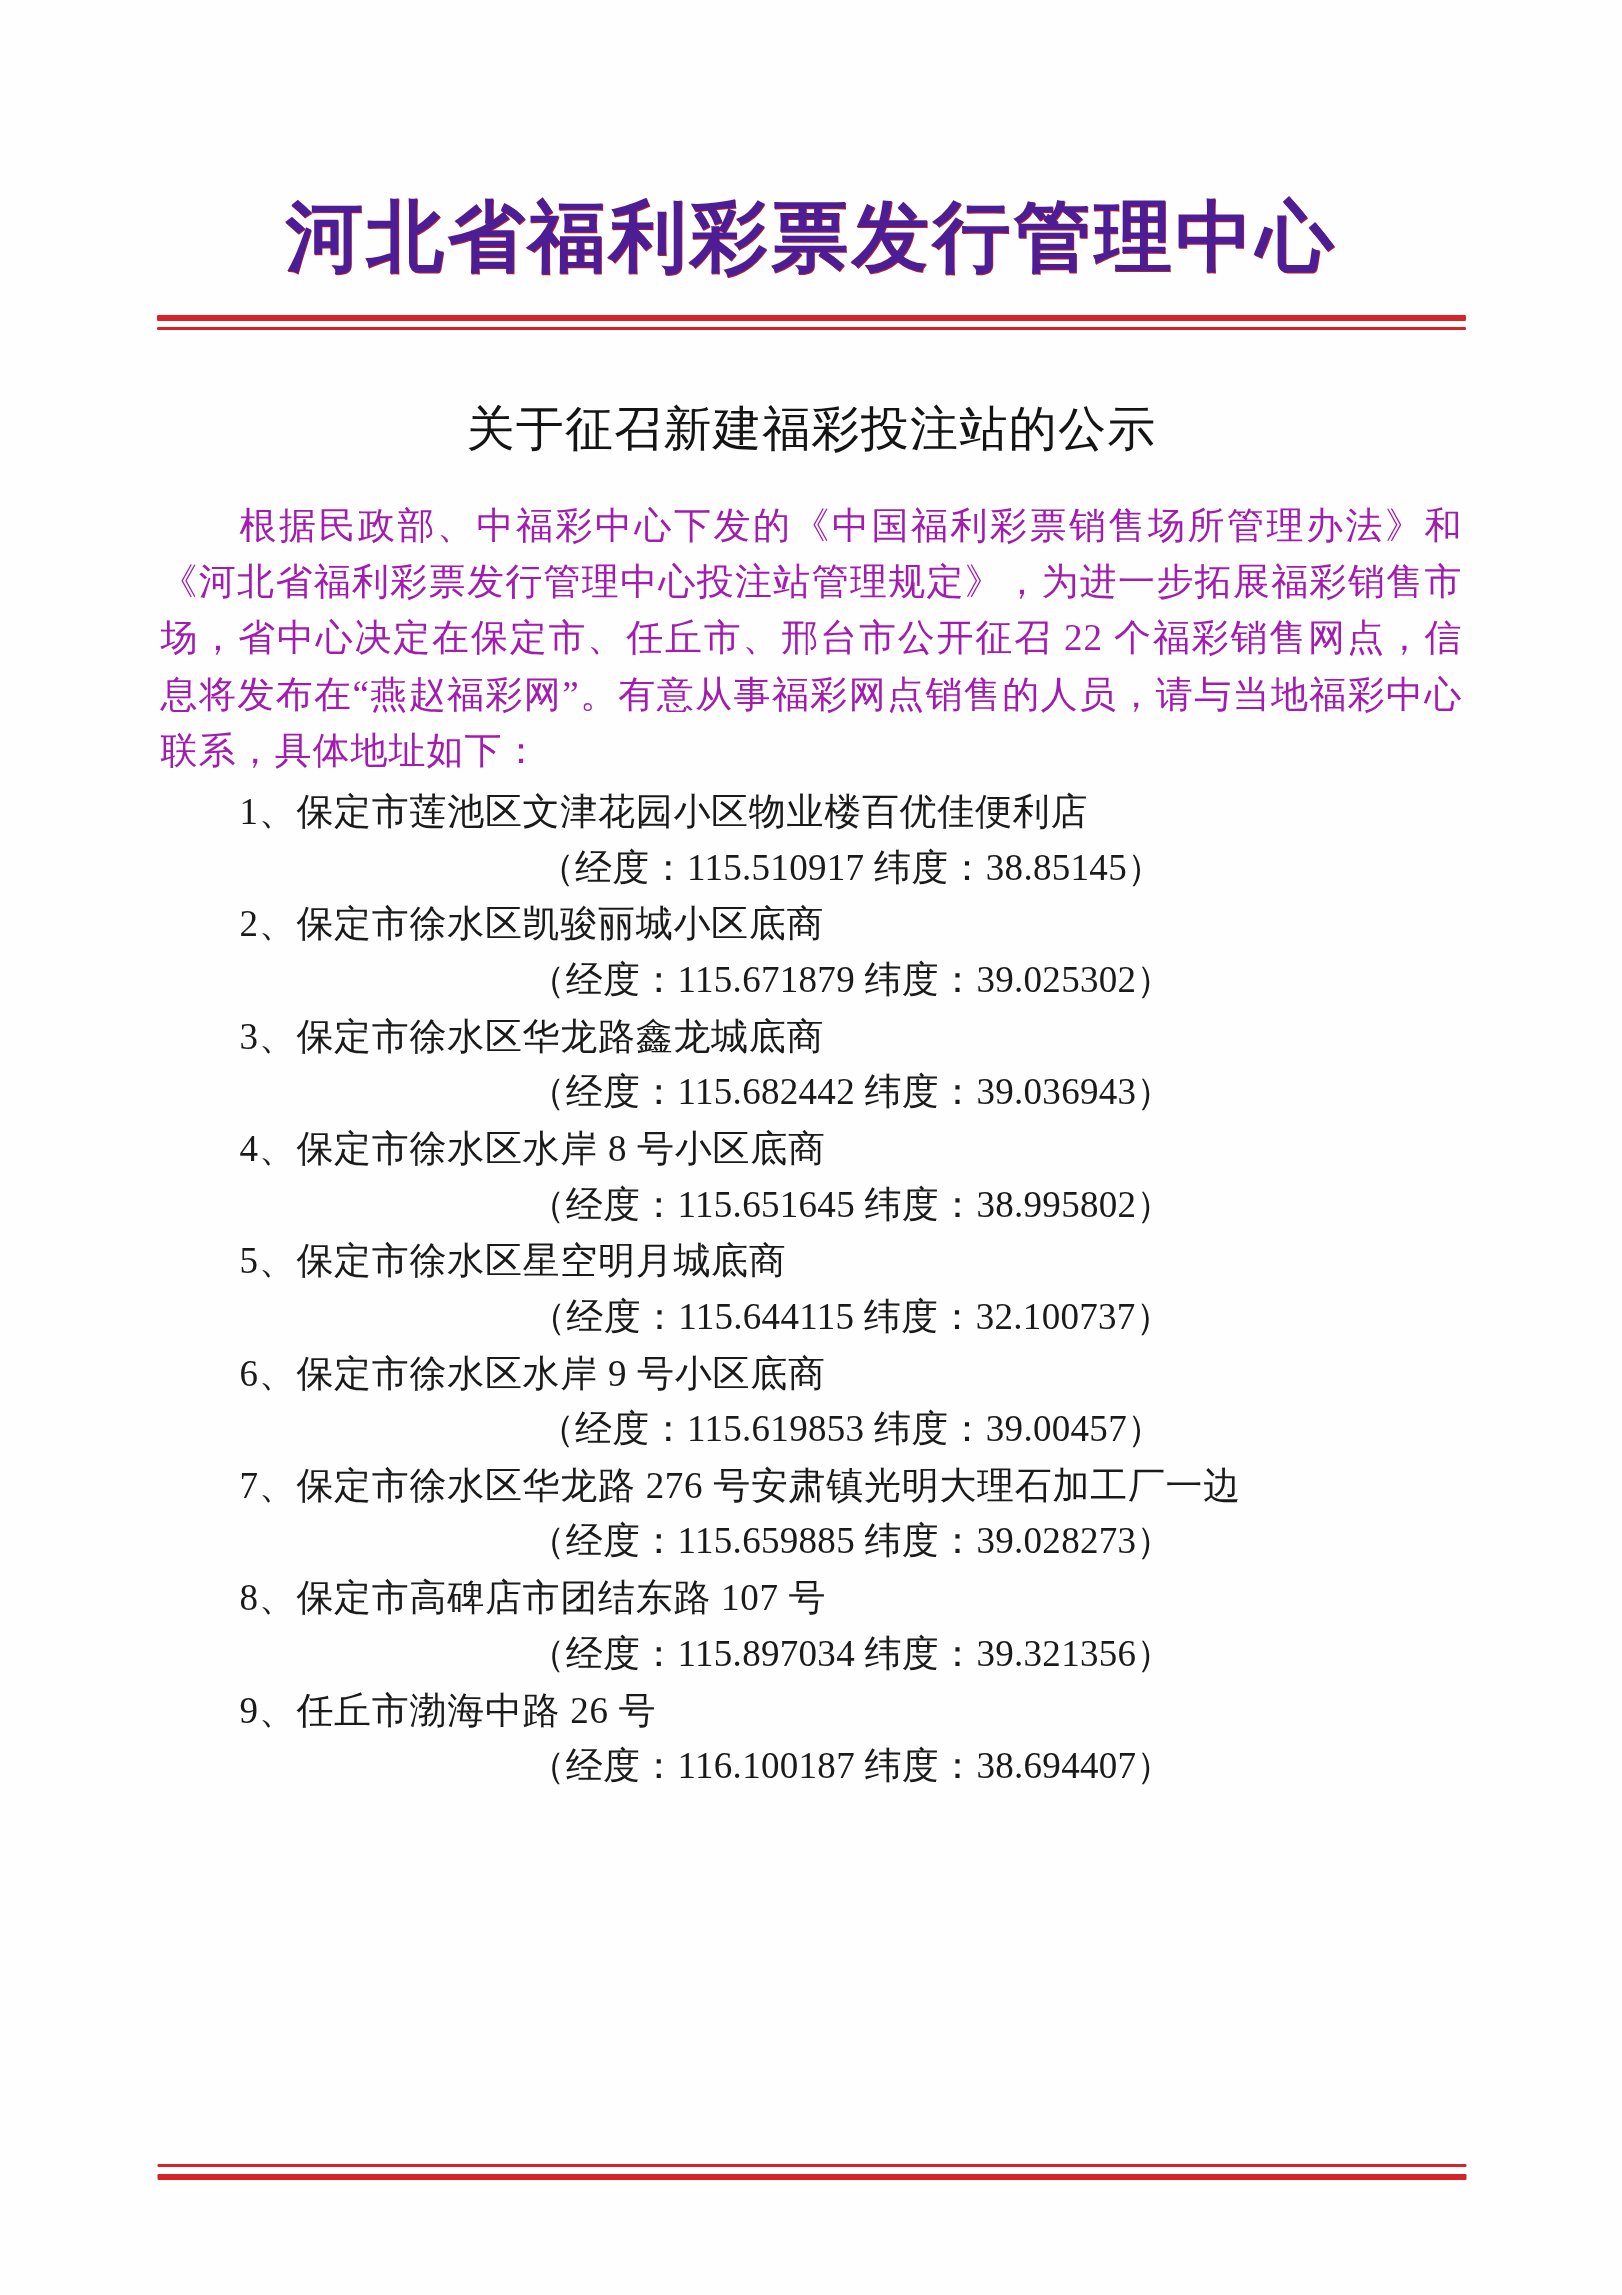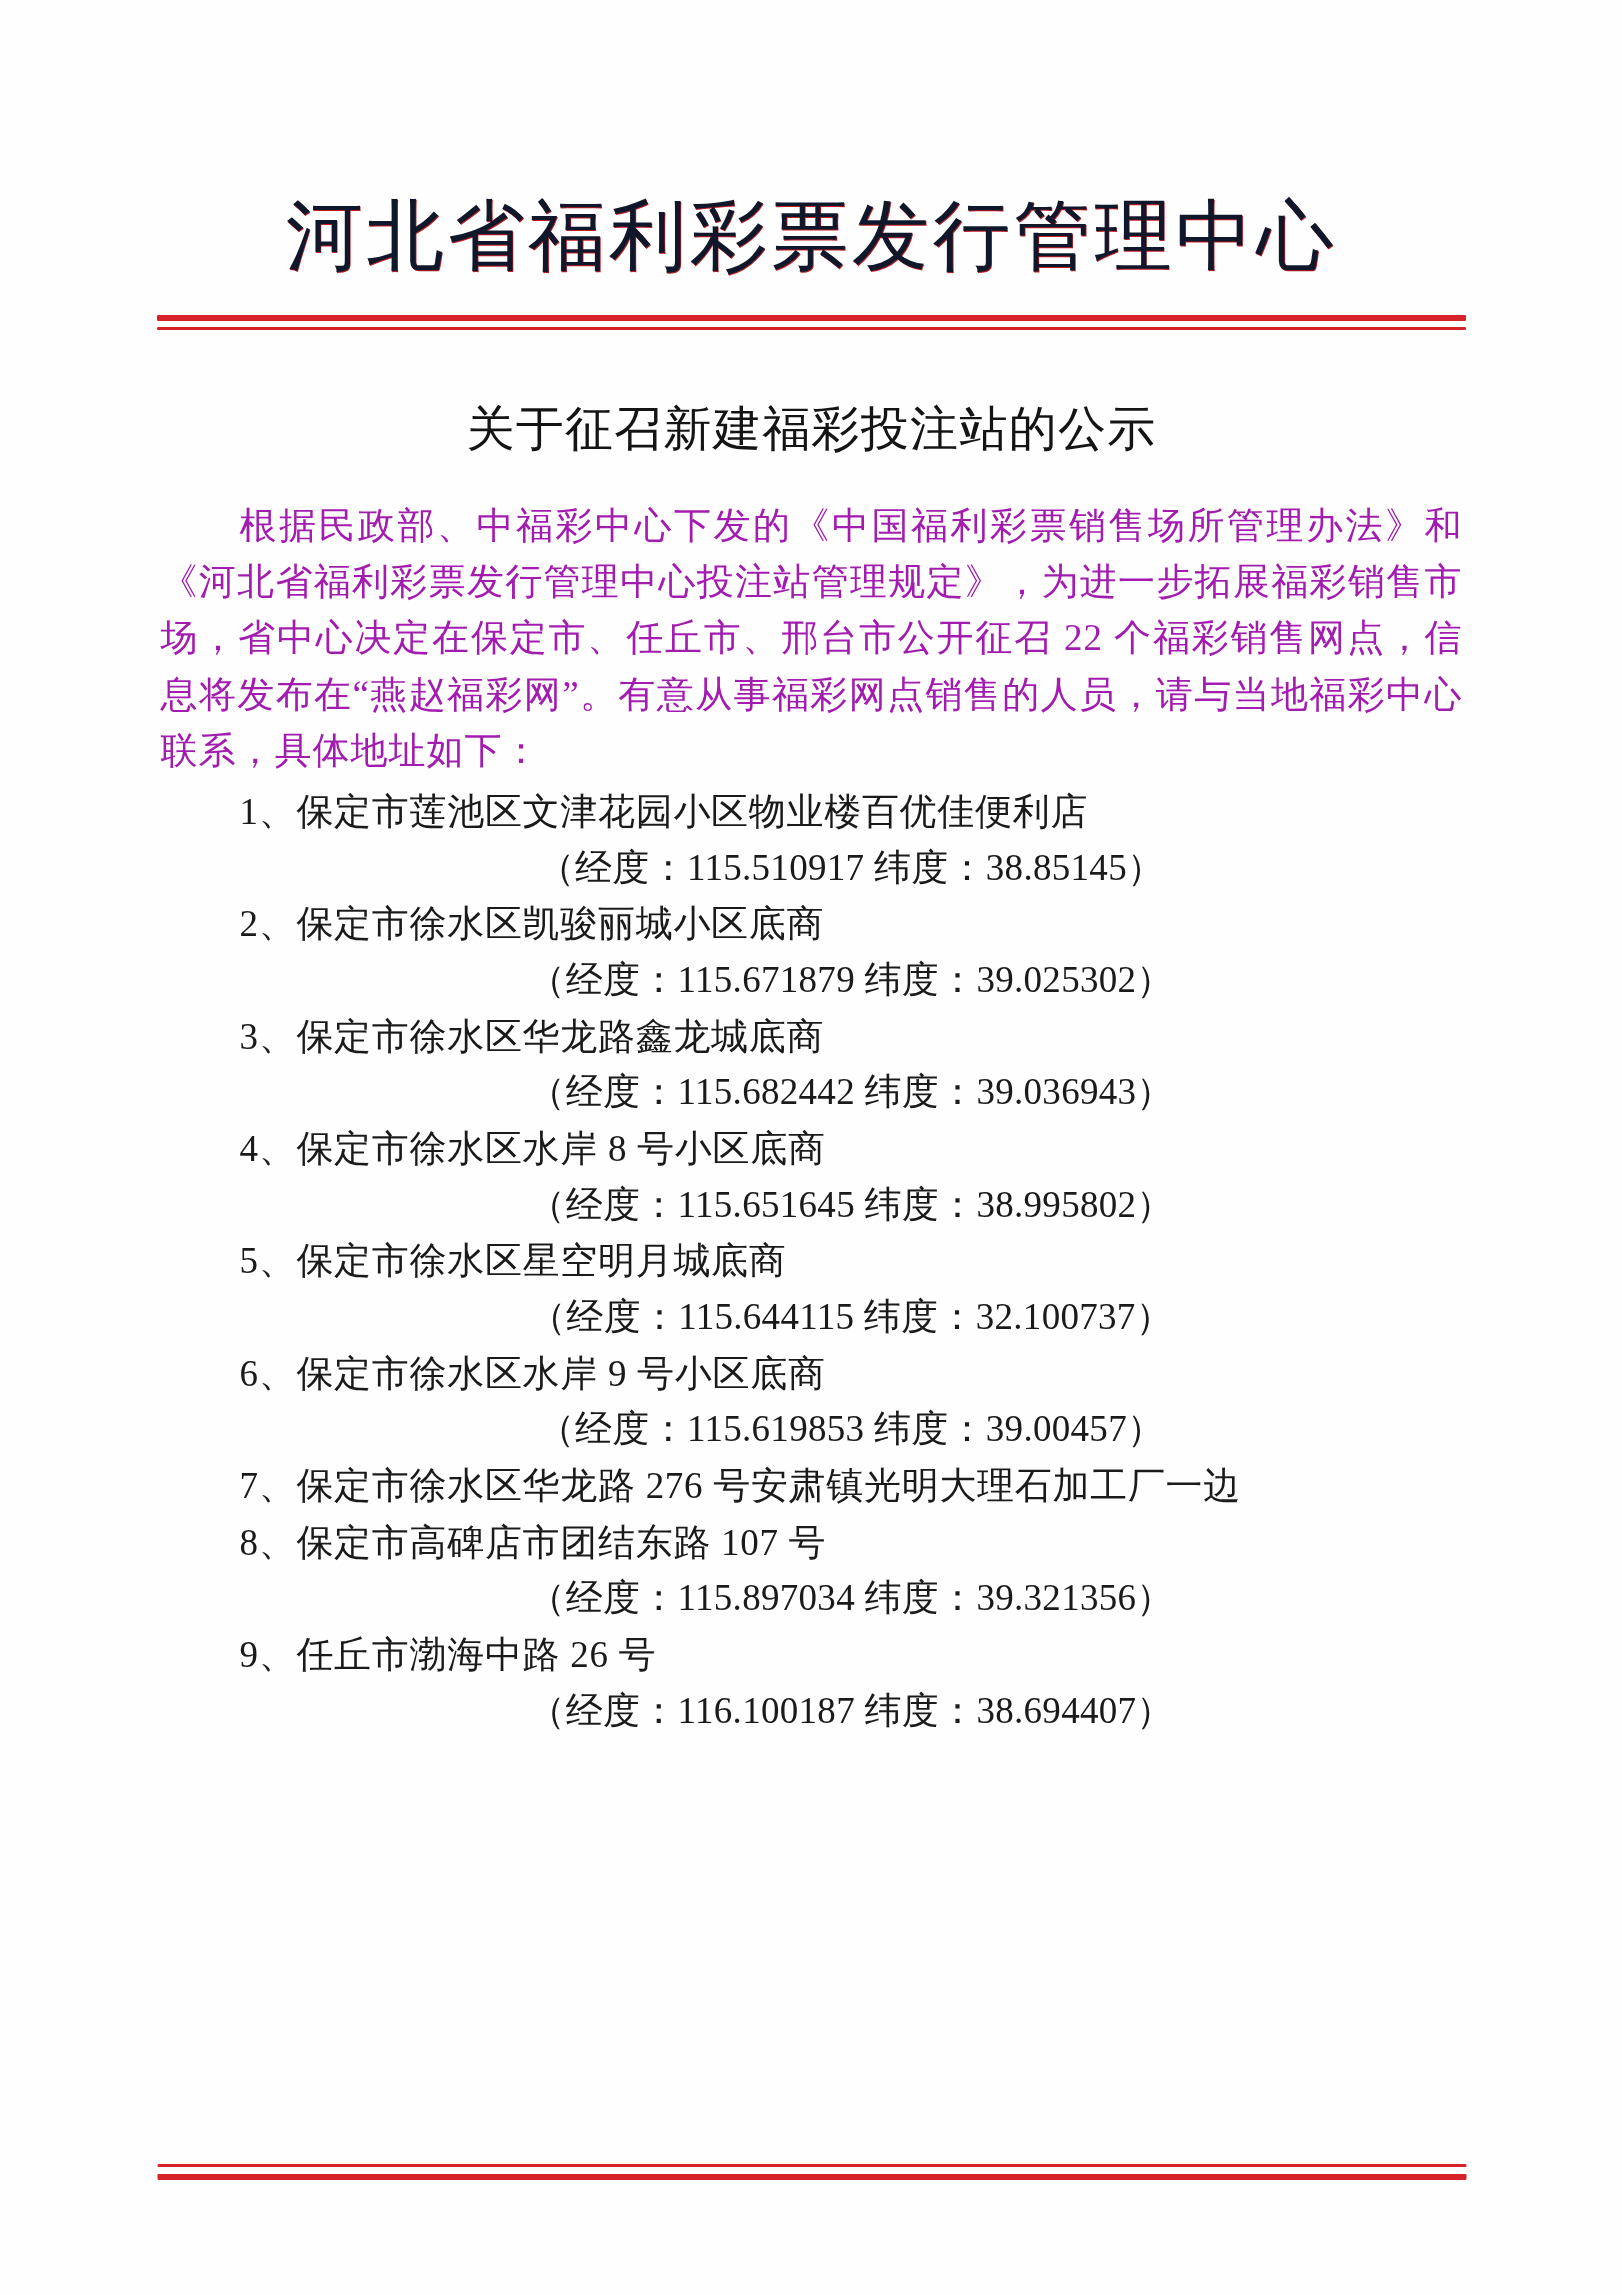--- a/index.html
+++ b/index.html
@@ -25,24 +25,24 @@
     box-sizing: border-box;
   }
 
   
   .masthead {
     padding-top: 196px;
     text-align: center;
   }
   .org-title {
     font-family: "DejaVu Serif", "Liberation Serif", serif;
-    font-weight: normal;
+    font-weight: bold;
     font-size: 77px;
     letter-spacing: 3.9px;
-    color: #0f172a;
+    color: #4c1d95;
     line-height: 1.05;
     text-shadow: 0.7px 0.7px 0 #c11f26;
   }
 
   .rule-wrap {
     margin: 38px auto 0 auto;
     width: 1309px;
   }
   .rule-thick {
     height: 5.9px;
@@ -170,20 +170,21 @@
       <li class="list-item">
         <span class="item-name">5、保定市徐水区星空明月城底商</span>
         <span class="item-coord">（经度：115.644115 纬度：32.100737）</span>
       </li>
       <li class="list-item">
         <span class="item-name">6、保定市徐水区水岸 9 号小区底商</span>
         <span class="item-coord">（经度：115.619853 纬度：39.00457）</span>
       </li>
       <li class="list-item">
         <span class="item-name">7、保定市徐水区华龙路 276 号安肃镇光明大理石加工厂一边</span>
+        <span class="item-coord">（经度：115.659885 纬度：39.028273）</span>
       </li>
       <li class="list-item">
         <span class="item-name">8、保定市高碑店市团结东路 107 号</span>
         <span class="item-coord">（经度：115.897034 纬度：39.321356）</span>
       </li>
       <li class="list-item">
         <span class="item-name">9、任丘市渤海中路 26 号</span>
         <span class="item-coord">（经度：116.100187 纬度：38.694407）</span>
       </li>
     </ul>

